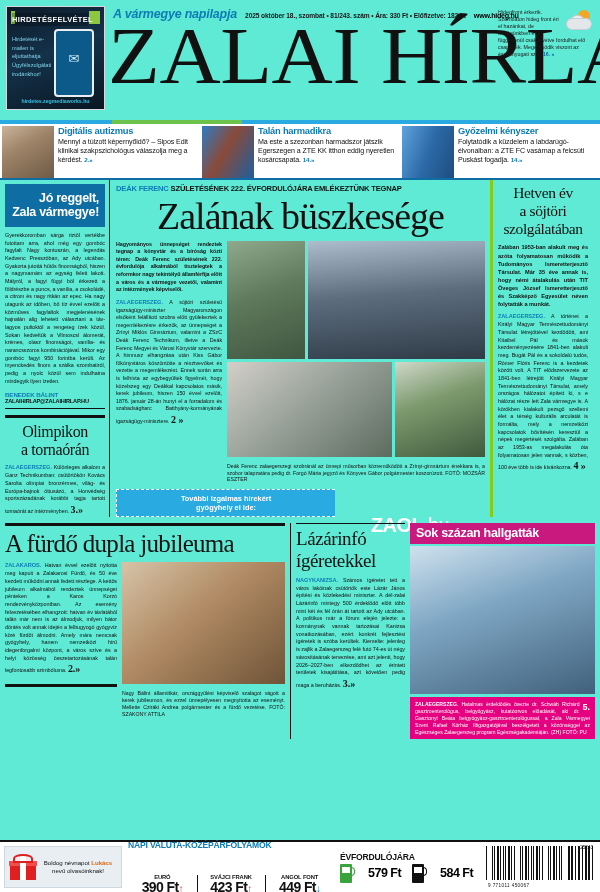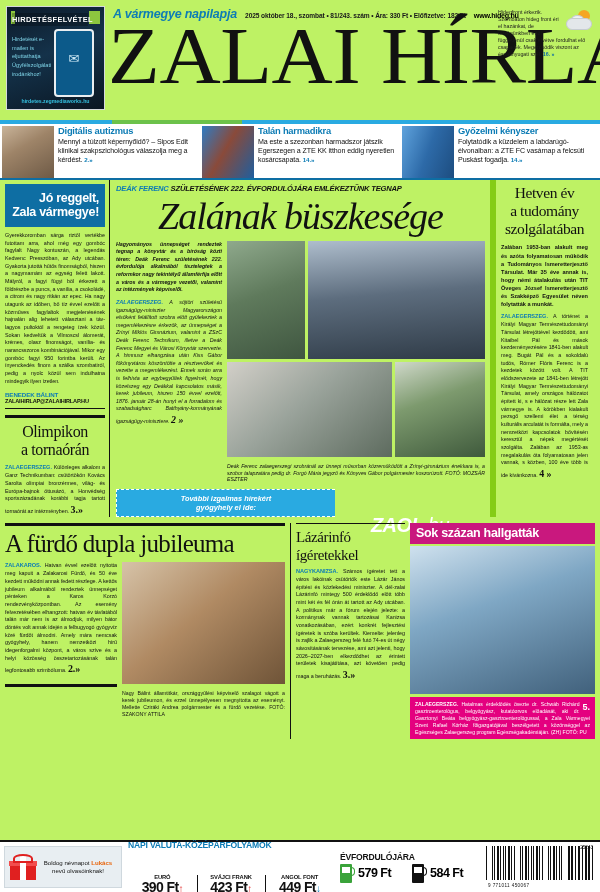--- a/index.html
+++ b/index.html
@@ -3,21 +3,21 @@
 <meta charset="utf-8">
 <style>
   * { box-sizing: border-box; margin: 0; padding: 0; }
   body {
     width: 600px; height: 892px;
     background: #ffffff;
     font-family: "Liberation Sans", sans-serif;
     overflow: hidden;
     position: relative;
   }
-  .page { width: 600px; height: 892px; position: relative; background:#bef264; }
+  .page { width: 600px; height: 892px; position: relative; background:#5eead4; }
 
   
   .masthead { position: relative; height: 118px; padding: 4px 0 0 0; }
   .ad-box {
     position: absolute; left: 6px; top: 6px; width: 99px; height: 104px;
     background: linear-gradient(160deg,#0d1b2a 0%,#14324a 45%,#0a1622 100%);
     border: 1px solid #d5d9dc; overflow: hidden;
   }
   .ad-box .ad-title {
     position:absolute; top:6px; left:5px; right:16px;
@@ -99,22 +99,22 @@
   .ph-statue { background:linear-gradient(160deg,#8fa98c 0%,#5f7a5c 45%,#3f5640 100%); }
   .ph-choir  { background:linear-gradient(175deg,#aebdcc 0%,#5d6d7e 45%,#2f3b47 100%); }
   .ph-flowers{ background:linear-gradient(160deg,#cfd8c9 0%,#7d9a6e 40%,#3f5a3c 100%); }
   .ph-wreath { background:linear-gradient(140deg,#d2cfc8 0%,#9aa39b 45%,#5d6b5e 100%); }
   .ph-spa    { background:linear-gradient(140deg,#d6c3a8 0%,#b08a63 45%,#6f5438 100%); }
   .ph-doc    { background:linear-gradient(160deg,#cfe1ee 0%,#7fa7c4 40%,#41617c 100%); }
 
   
   .content { display:flex; padding:0; height:auto; }
   .col-left { width:110px; flex:0 0 110px; padding:4px 4px 0 5px; border-right:1px solid #111; }
-  .col-mid  { flex:1; padding:4px 5px 0 6px;font-style:italic; }
-  .col-right{ width:110px; flex:0 0 110px; padding:4px 12px 0 5px; border-left:6px solid #84cc16; }
+  .col-mid  { flex:1; padding:4px 5px 0 6px; }
+  .col-right{ width:110px; flex:0 0 110px; padding:4px 12px 0 5px; border-left:3px solid #84cc16; }
 
   
   .greet-box { background:#0e6ea3; color:#fff; padding:7px 6px 8px 6px; text-align:right; }
   .greet-box .g1 { font-size:12.5px; font-weight:bold; line-height:1.12; letter-spacing:-.3px; }
   .colbody { font-size:5.4px; line-height:1.42; text-align:justify; color:#111; margin-top:5px; letter-spacing:-.05px; }
   .byline { margin-top:6px; border-bottom:1px solid #111; padding-bottom:4px; }
   .byline .bn { color:#0d7cb5; font-size:6.2px; font-weight:bold; letter-spacing:-.1px; }
   .byline .bm { color:#111; font-size:5.6px; font-weight:bold; letter-spacing:-.2px; }
   .rule-thick { height:3px; background:#111; margin:6px 0 5px 0; }
   .serif-head {
@@ -159,21 +159,21 @@
   .rbold { font-size:5.6px; line-height:1.45; font-weight:bold; text-align:justify; color:#111; margin-top:6px; }
 
   
   .lower { display:flex; margin-top:6px; }
   .low-a { width:290px; flex:0 0 290px; padding:0 5px 0 5px; }
   .low-b { width:120px; flex:0 0 120px; padding:0 5px 0 5px; border-left:1px solid #111; }
   .low-c { flex:1; padding:0 5px 0 0; }
   .thick-top { height:3px; background:#111; }
   .thin-top { height:1px; background:#111; }
   .h-low { font-size:25px; line-height:1.05; margin:5px 0 5px 0; letter-spacing:-.7px; }
-  .h-low2 { font-size:15px; line-height:1.1; margin:5px 0 4px 0; letter-spacing:-.4px; }
+  .h-low2 { font-size:19px; line-height:1.1; margin:5px 0 4px 0; letter-spacing:-.4px; }
   .low-cols { display:flex; gap:5px; }
   .low-cols .c { width:112px; flex:0 0 112px; }
   .low-photos { flex:1; display:flex; flex-direction:column; gap:3px; }
 
   .magenta-bar {
     background:#c9187e; color:#fff; font-size:12.5px; font-weight:bold;
     padding:3px 6px 4px 6px; letter-spacing:-.3px;
   }
   .pink-note {
     background:#e4007f; color:#fff; font-size:5.1px; line-height:1.35;
@@ -206,21 +206,21 @@
   .fx .fxcell { flex:1; text-align:center; position:relative; padding:0 2px; }
   .fx .fxcell + .fxcell::before { content:""; position:absolute; left:0; top:1px; bottom:1px; width:1px; background:#111; }
   .fx .fxlabel { font-size:5.8px; font-weight:bold; color:#111; letter-spacing:-.1px; }
   .fx .fxval { font-size:14px; font-weight:bold; color:#111; line-height:1.05; letter-spacing:-.6px; }
   .fx .up { color:#e02020; font-size:10px; }
   .fx .down { color:#0d7cb5; font-size:10px; }
 
   .fuel { width:140px; flex:0 0 140px; }
   .fuel .fxtitle { font-size:8.6px; font-weight:bold; color:#111; letter-spacing:-.2px; margin-bottom:2px; }
   .fuel .frow { display:flex; align-items:center; gap:4px; }
-  .fuel .fcell { display:flex; align-items:center; gap:3px; flex:1; }
+  .fuel .fcell { display:flex; align-items:center; gap:13px; flex:1; }
   .pump { width:15px; height:19px; position:relative; flex:0 0 15px; }
   .pump .body { position:absolute; left:0; top:0; width:12px; height:19px; border-radius:1px; }
   .pump .win { position:absolute; left:2px; top:3px; width:8px; height:6px; background:#fff; }
   .pump .noz { position:absolute; right:0; top:3px; width:4px; height:9px; border:1.5px solid currentColor; border-left:none; border-radius:0 4px 4px 0; }
   .pump.green { color:#3aa33a; }
   .pump.green .body { background:#3aa33a; }
   .pump.black { color:#111; }
   .pump.black .body { background:#111; }
   .fuel .fval { font-size:12.5px; font-weight:bold; letter-spacing:-.5px; }
 
@@ -372,21 +372,21 @@
         </div>
         <div class="zaol-right">
           <span>ZAOL</span>
             <span class="thin">.hu</span>
         </div>
       </div>
     </div>
 
     <div class="col-right">
       <div class="serif-head h-right">Hetven év</div>
-      <div class="serif-head h-right">a tudomány</div>
+      <div class="serif-head h-right">a söjtöri</div>
       <div class="serif-head h-right">szolgálatában</div>
       <div class="rbold">Zalában 1953-ban alakult meg és azóta folyamatosan működik a Tudományos Ismeretterjesztő Társulat. Már 35 éve annak is, hogy némi átalakulás után TIT Öveges József Ismeretterjesztő és Szakképző Egyesület néven folytatták a munkát.</div>
       <div class="colbody">
         <span class="lead-loc">ZALAEGERSZEG.</span>
         <span>A történet a Királyi Magyar Természettudományi Társulat létrejöttével kezdődött, ami Kitaibel Pál és mások kezdeményezésére 1841-ben alakult meg. Bugát Pál és a sokoldalú tudós, Rómer Flóris Ferenc is a kezdetek között volt. A TIT elődszervezete az 1841-ben létrejött Királyi Magyar Természettudományi Társulat, amely országos hálózatot épített ki, s e hálózat része lett Zala vármegye is. A körökben kialakult pezsgő szellemi élet a térség kulturális arculatát is formálta, mely a nemzetközi kapcsolatok bővítésén keresztül a népek megértését szolgálta. Zalában az 1953-as megalakulás óta folyamatosan jelen vannak, s közben, 100 éve több is ide kívánkozna.</span>
         <span class="pgbig">4 »</span>
       </div>
     </div>
   </div>
 

